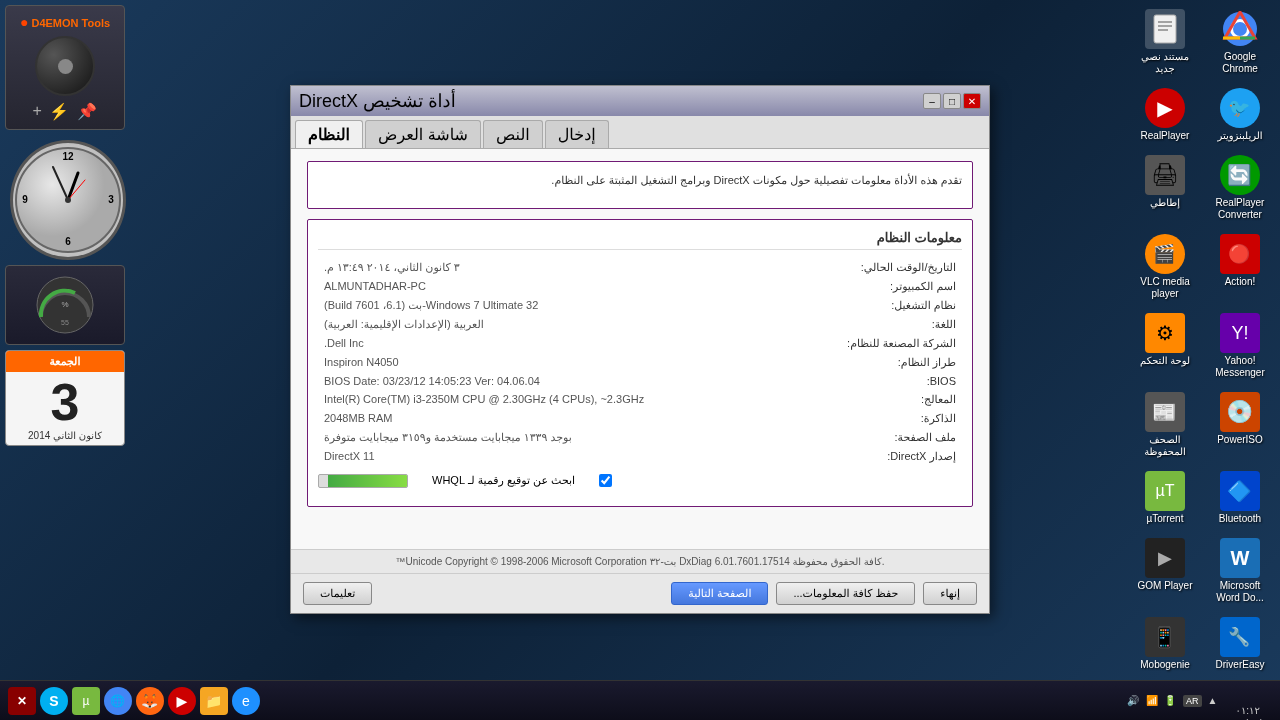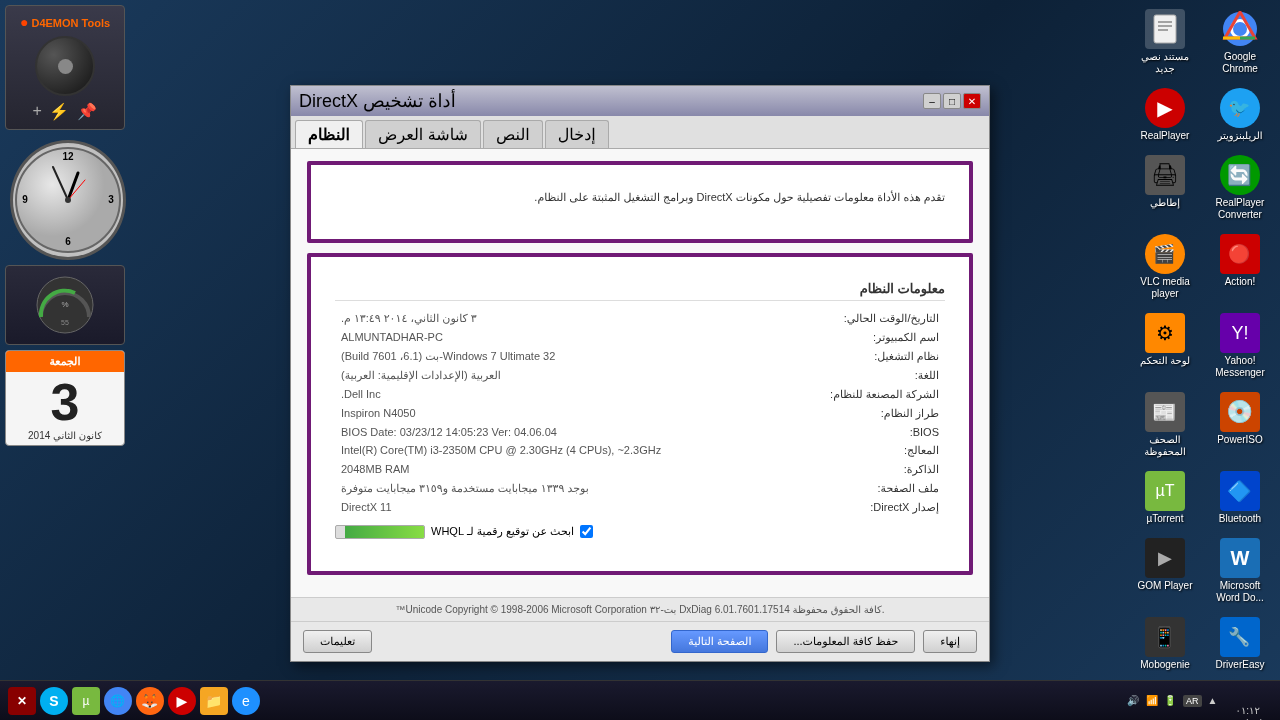--- a/index.html
+++ b/index.html
@@ -316,22 +316,22 @@
 
     
     .dialog-content {
       padding: 12px 16px;
       background: #f8f8f8;
       min-height: 400px;
     }
 
     .info-section {
       background: white;
-      border: 4px solid #701a75;
-      padding: 24px;
+      border: 1px solid #701a75;
+      padding: 10px;
       margin-bottom: 10px;
       border-radius: 2px;
     }
 
     .info-description {
       font-size: 11px;
       color: #333;
       text-align: right;
       line-height: 1.6;
       direction: rtl;
@@ -373,21 +373,21 @@
 
     .info-table td:last-child {
       text-align: left;
       color: #555;
     }
 
     .whql-row {
       display: flex;
       align-items: center;
       justify-content: flex-end;
-      gap: 6px;
+      gap: 24px;
       margin: 8px 0;
       font-size: 11px;
     }
 
     .progress-bar {
       width: 90px;
       height: 14px;
       background: #ddd;
       border: 1px solid #aaa;
       border-radius: 2px;

